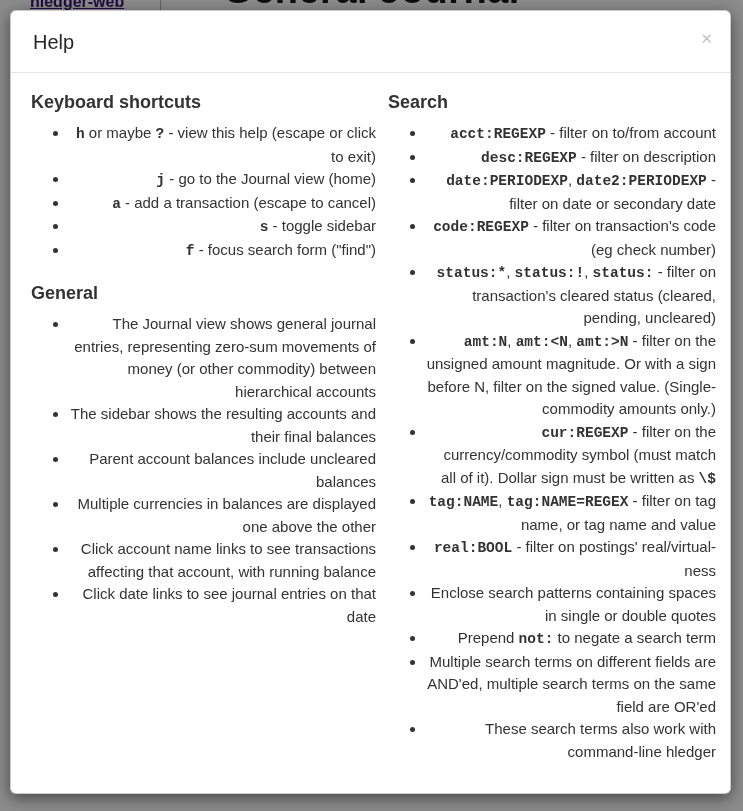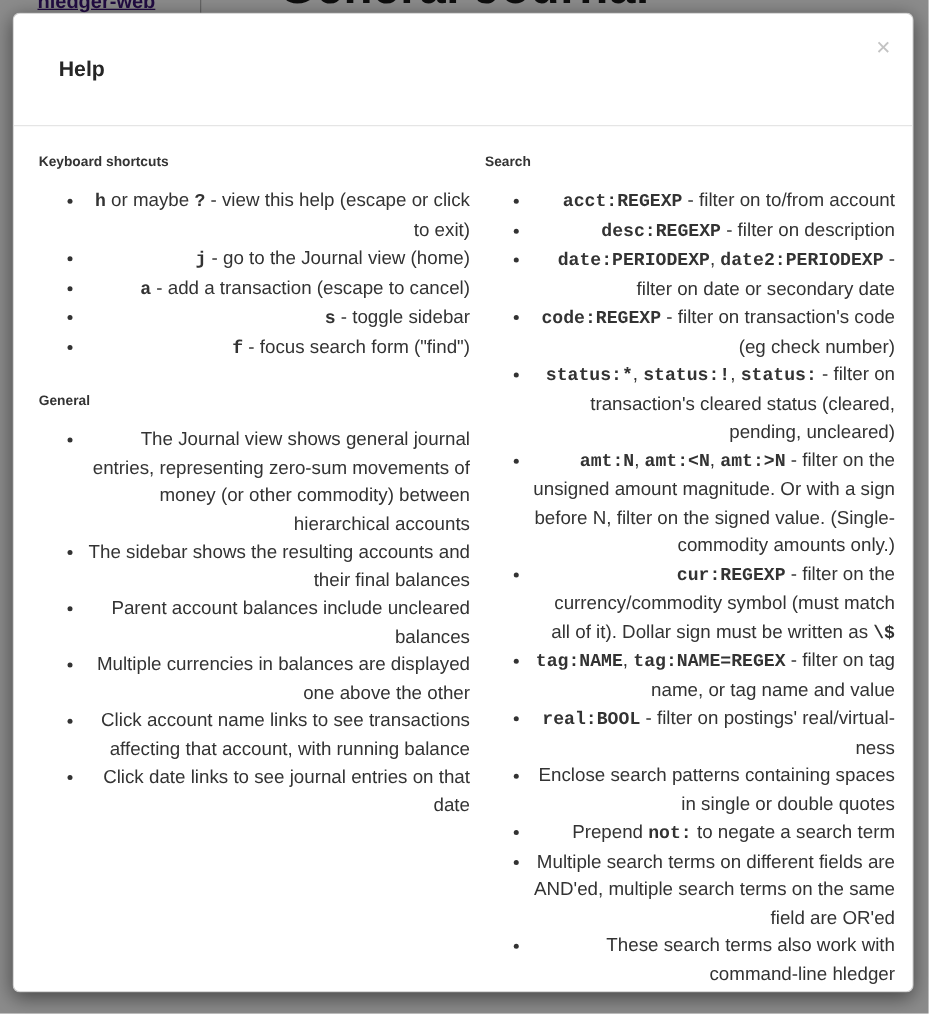--- a/index.html
+++ b/index.html
@@ -16,28 +16,28 @@
   .page-divider{position:absolute;left:160px;top:0;width:1px;height:12px;background:#b9b9b9;}
   .page-title-clipped{position:absolute;top:-31px;left:0;width:743px;margin:0;text-align:center;
     font-size:38px;font-weight:bold;color:#1a1a1a;letter-spacing:0.5px;}
   
   .overlay{position:absolute;left:0;top:0;width:743px;height:811px;background:rgba(0,0,0,0.45);}
   
   .modal-box{position:absolute;left:10px;top:10px;width:721px;height:784px;background:#fff;
     border:1px solid rgba(0,0,0,0.2);border-radius:6px;box-shadow:0 4px 16px rgba(0,0,0,0.5);
     overflow:hidden;box-sizing:border-box;}
   .modal-header{position:relative;padding:13px 20px 12px 20px;border-bottom:1px solid #e5e5e5;}
-  .modal-title{margin:16px;font-size:17px;font-weight:bold;line-height:32px;color:#262626;}
+  .modal-title{margin:2px;font-size:20px;font-weight:normal;line-height:32px;color:#262626;}
   .close-btn{position:absolute;top:20px;right:17px;background:none;border:none;padding:0;
     font-size:15px;font-weight:900;line-height:1;color:#c3c3c3;cursor:pointer;
     font-family:"Liberation Sans","DejaVu Sans",sans-serif;}
   .modal-body{display:flex;padding:20px 14px 0 20px;box-sizing:border-box;}
   .col-left{width:357px;flex:0 0 357px;box-sizing:border-box;padding-right:12px;}
   .col-right{flex:1;box-sizing:border-box;}
-  .section-heading{font-size:11px;font-weight:bold;color:#333;margin:22px 0 11px 0;line-height:18px;}
+  .section-heading{font-size:18px;font-weight:bold;color:#333;margin:22px 0 11px 0;line-height:18px;}
   .section-heading:first-child{margin-top:0;}
   .help-list{margin:0 0 11px 0;padding-left:38px;font-size:15px;line-height:22.5px;color:#333;text-align:right;}
   .help-list li{margin:0;padding:0;}
   code{font-family:"Liberation Mono","DejaVu Sans Mono",monospace;font-weight:bold;
     font-size:14.5px;color:#333;background:none;}
 </style>
 </head>
 <body>
 
 <div class="page-behind">

